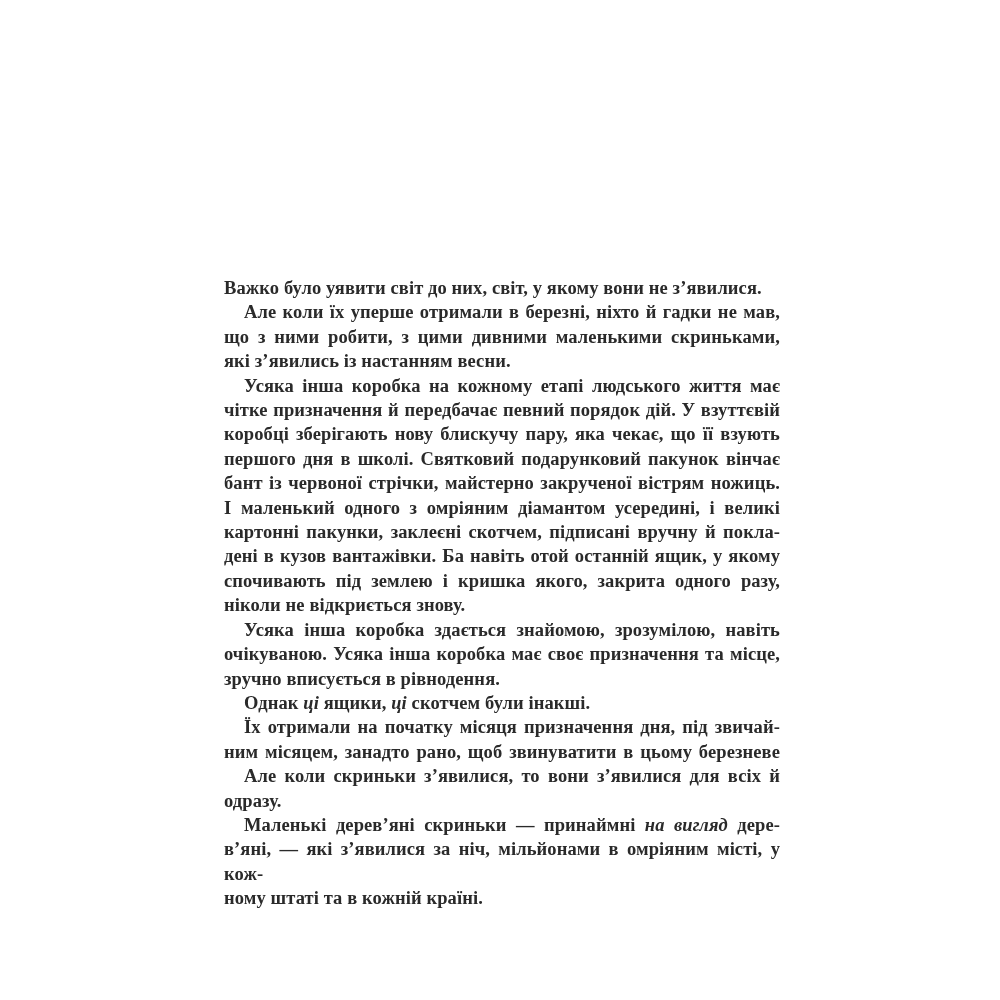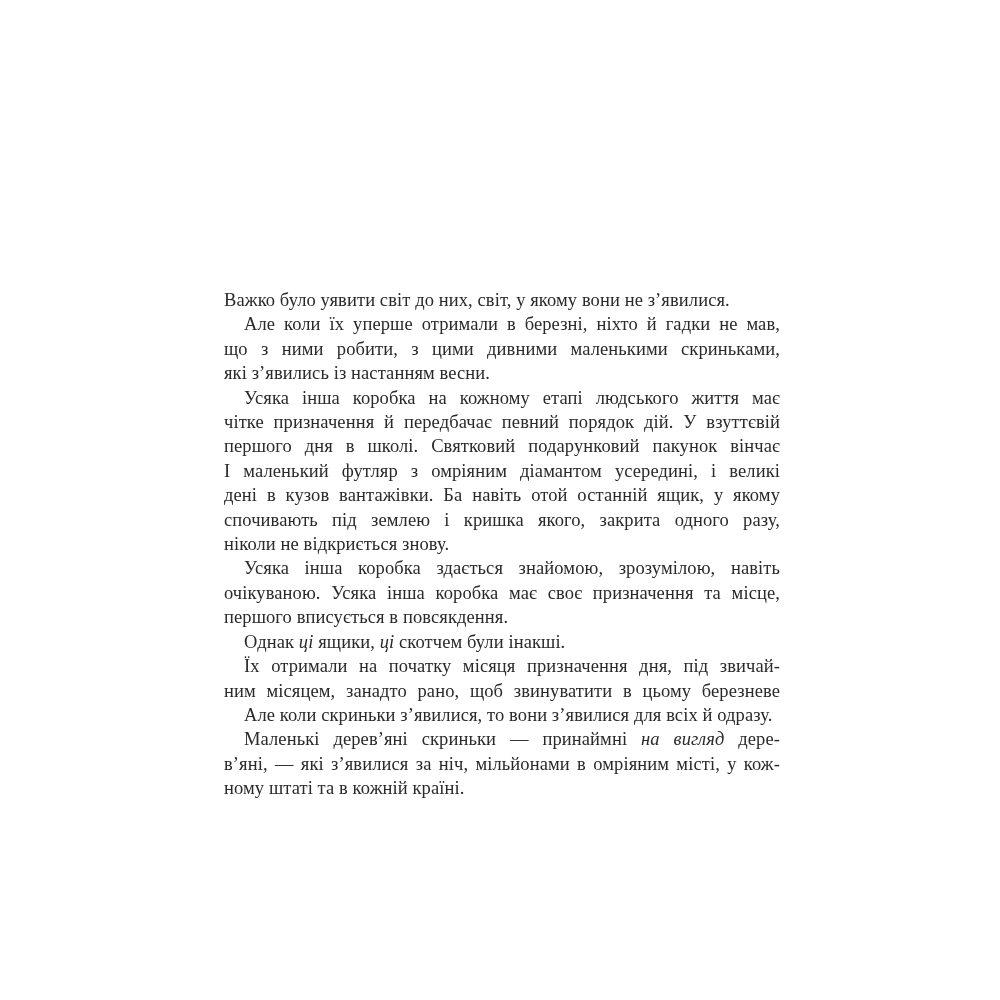--- a/index.html
+++ b/index.html
@@ -12,27 +12,28 @@
   }
   .book-page {
     position: relative;
     width: 1000px;
     height: 1000px;
     background: #ffffff;
   }
   .text-block {
     position: absolute;
     left: 224px;
-    top: 288px;
+    top: 276px;
     width: 556px;
     font-family: "Liberation Serif", "DejaVu Serif", serif;
     font-size: 18.5px;
     line-height: 24.4px;
     color: #2a2a2a;
     letter-spacing: 0.1px;
+    font-weight: bold;
   }
   .para { margin: 0; padding: 0; }
   .line {
     text-align: justify;
     text-align-last: justify;
     white-space: normal;
   }
   .line.last { text-align-last: left; }
   .line.indent { text-indent: 20px; }
   .it { font-style: italic; }
@@ -46,30 +47,33 @@
         <div class="line last"><span>Важко було уявити світ до них, світ, у якому вони не з’явилися.</span></div>
       </div>
       <div class="para">
         <div class="line indent"><span>Але коли їх уперше отримали в березні, ніхто й гадки не мав,</span></div>
         <div class="line"><span>що з ними робити, з цими дивними маленькими скриньками,</span></div>
         <div class="line last"><span>які з’явились із настанням весни.</span></div>
       </div>
       <div class="para">
         <div class="line indent"><span>Усяка інша коробка на кожному етапі людського життя має</span></div>
         <div class="line"><span>чітке призначення й передбачає певний порядок дій. У взуттєвій</span></div>
+        <div class="line"><span>коробці зберігають нову блискучу пару, яка чекає, що її взують</span></div>
         <div class="line"><span>першого дня в школі. Святковий подарунковий пакунок вінчає</span></div>
-        <div class="line"><span>І маленький футляр з омріяним діамантом усередині, і великі</span></div>
+        <div class="line"><span>бант із червоної стрічки, майстерно закрученої вістрям ножиць.</span></div>
+        <div class="line"><span>І маленький одного з омріяним діамантом усередині, і великі</span></div>
+        <div class="line"><span>картонні пакунки, заклеєні скотчем, підписані вручну й покла-</span></div>
         <div class="line"><span>дені в кузов вантажівки. Ба навіть отой останній ящик, у якому</span></div>
         <div class="line"><span>спочивають під землею і кришка якого, закрита одного разу,</span></div>
         <div class="line last"><span>ніколи не відкриється знову.</span></div>
       </div>
       <div class="para">
         <div class="line indent"><span>Усяка інша коробка здається знайомою, зрозумілою, навіть</span></div>
         <div class="line"><span>очікуваною. Усяка інша коробка має своє призначення та місце,</span></div>
-        <div class="line last"><span>першого вписується в повсякдення.</span></div>
+        <div class="line last"><span>зручно вписується в рівнодення.</span></div>
       </div>
       <div class="para">
         <div class="line last indent"><span>Однак </span><span class="it">ці</span><span> ящики, </span><span class="it">ці</span><span> скотчем були інакші.</span></div>
       </div>
       <div class="para">
         <div class="line indent"><span>Їх отримали на початку місяця призначення дня, під звичай-</span></div>
         <div class="line"><span>ним місяцем, занадто рано, щоб звинуватити в цьому березневе</span></div>
       </div>
       <div class="para">
         <div class="line last indent"><span>Але коли скриньки з’явилися, то вони з’явилися для всіх й одразу.</span></div>

